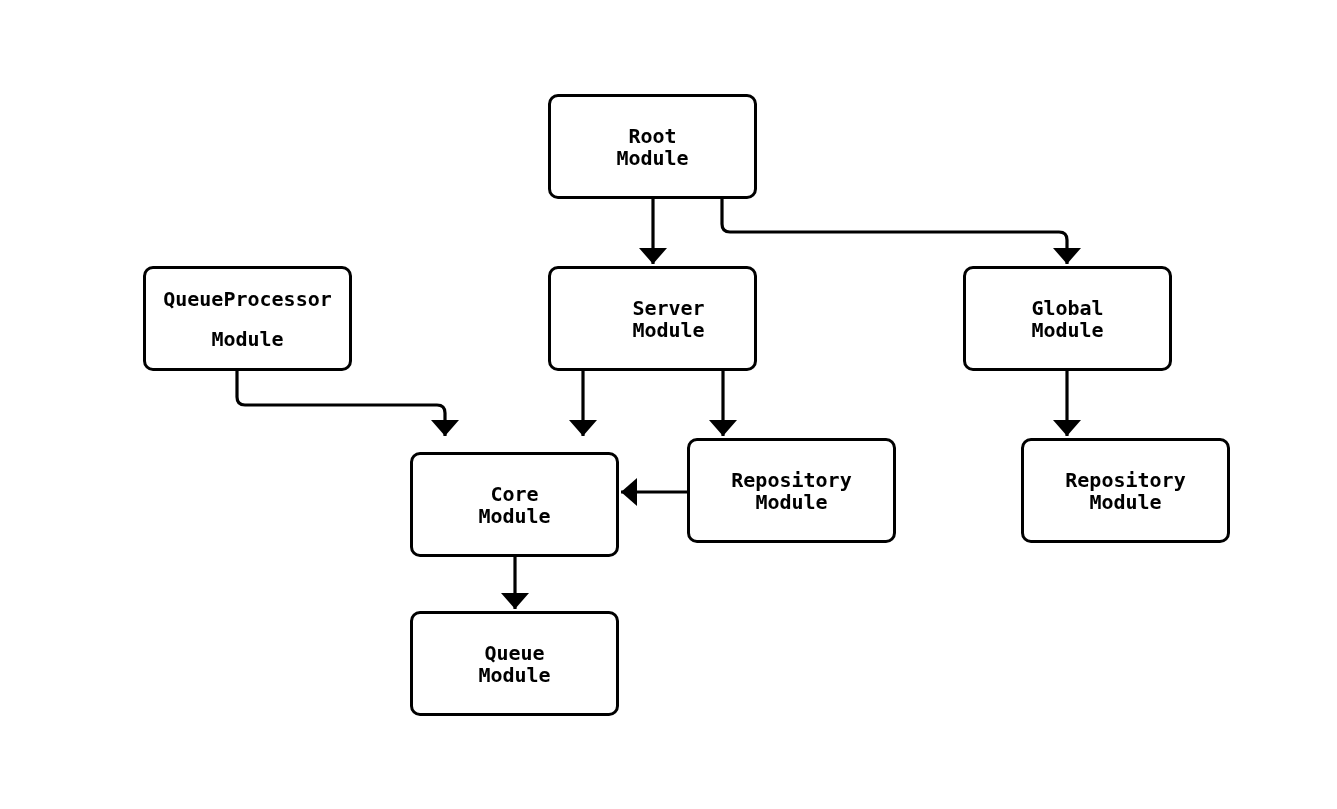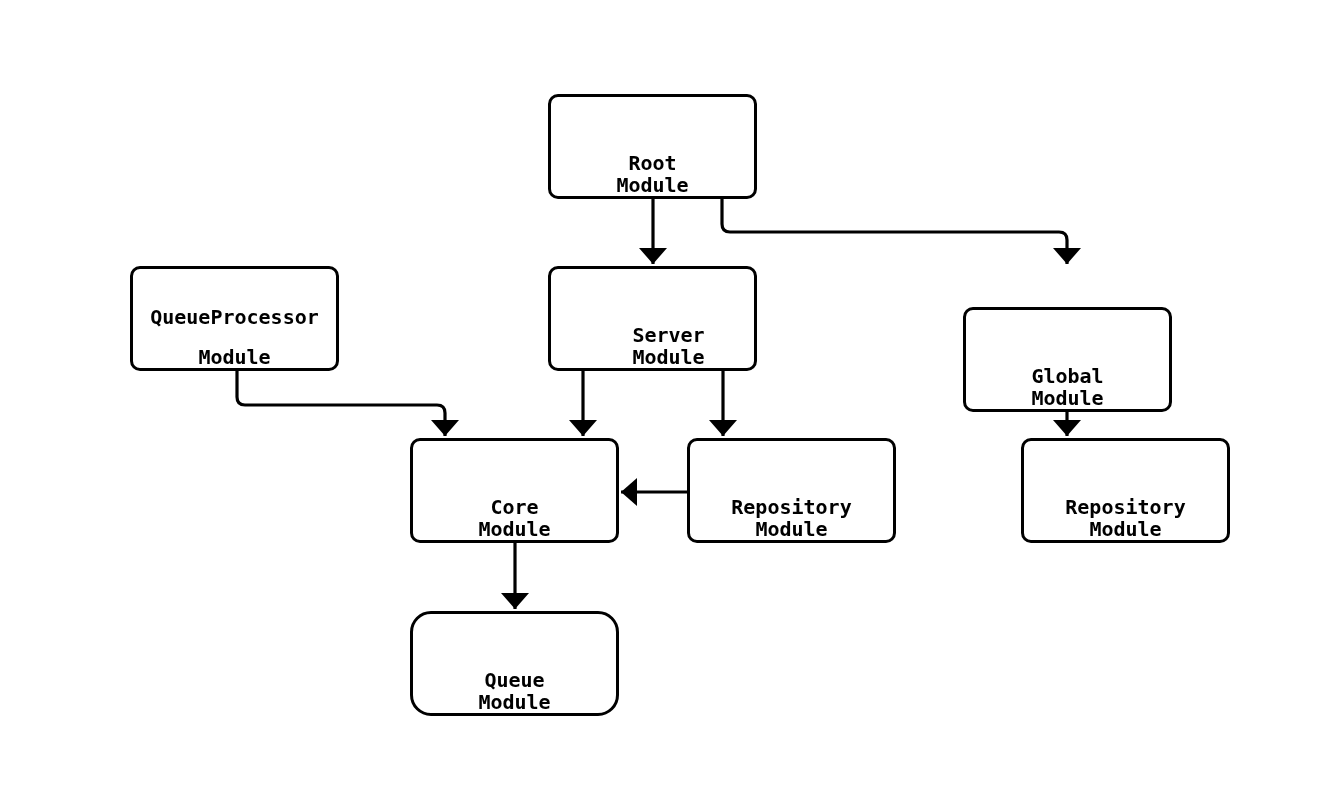--- a/index.html
+++ b/index.html
@@ -31,21 +31,21 @@
     position: absolute;
     width: 209px;
     height: 105px;
     box-sizing: border-box;
     background: #ffffff;
     border: 3.2px solid #000000;
     border-radius: 10px;
     display: flex;
     flex-direction: column;
     align-items: center;
-    justify-content: flex-end;
+    justify-content: center;
     text-align: center;
     font-weight: bold;
     font-size: 20px;
     line-height: 22px;
     color: #000000;
     letter-spacing: 0px;
   }
   .node span { display: block; white-space: nowrap; }
 </style>
 </head>
@@ -67,48 +67,48 @@
     <path class="edge" d="M687,492 L621,492" marker-end="url(#arrowhead)"></path>
     <path class="edge" d="M1067,371 L1067,436" marker-end="url(#arrowhead)"></path>
     <path class="edge" d="M515,543 L515,609" marker-end="url(#arrowhead)"></path>
   </svg>
 
   <div class="node" style="left:548px; top:94px;">
     <span>Root</span>
     <span>Module</span>
   </div>
 
-  <div class="node" style="left:130px; top:266px;gap:18px;">
+  <div class="node" style="left:143px; top:266px;gap:18px;">
     <span>QueueProcessor</span>
     <span>Module</span>
   </div>
 
   <div class="node" style="left:548px; top:266px;padding-left:32px;">
     <span>Server</span>
     <span>Module</span>
   </div>
 
-  <div class="node" style="left:963px; top:266px;margin-top:41px;">
+  <div class="node" style="left:963px; top:266px;">
     <span>Global</span>
     <span>Module</span>
   </div>
 
-  <div class="node" style="left:410px; top:438px;">
+  <div class="node" style="left:410px; top:452px;">
     <span>Core</span>
     <span>Module</span>
   </div>
 
   <div class="node" style="left:687px; top:438px;">
     <span>Repository</span>
     <span>Module</span>
   </div>
 
   <div class="node" style="left:1021px; top:438px;">
     <span>Repository</span>
     <span>Module</span>
   </div>
 
-  <div class="node" style="left:410px; top:611px;border-radius:21px;">
+  <div class="node" style="left:410px; top:611px;">
     <span>Queue</span>
     <span>Module</span>
   </div>
 
 </div>
 
 </body></html>

